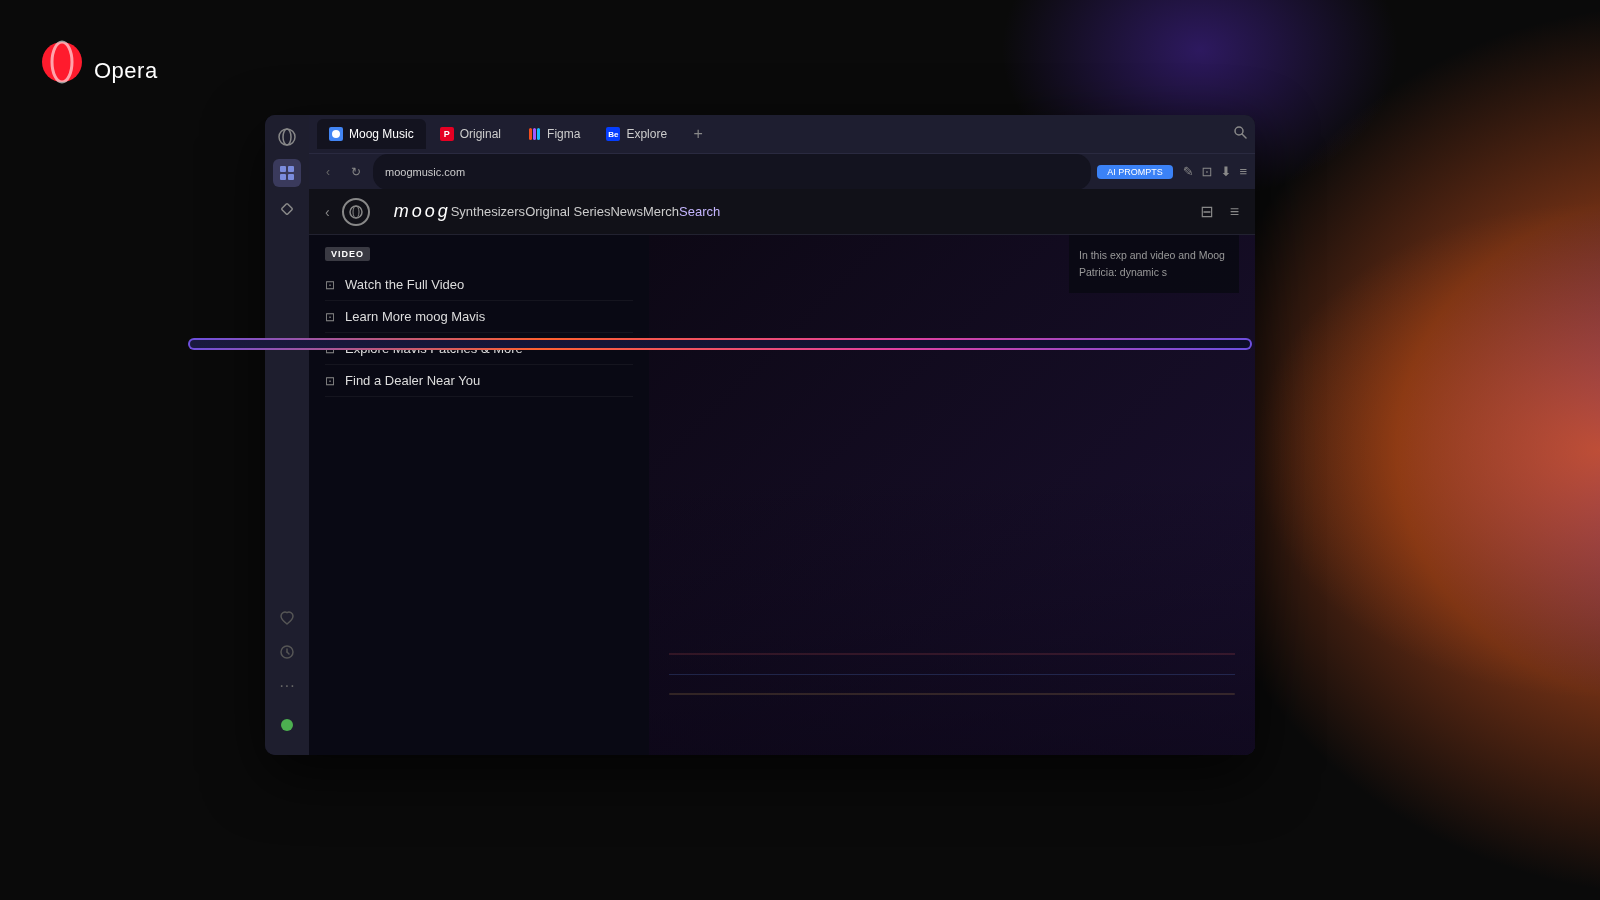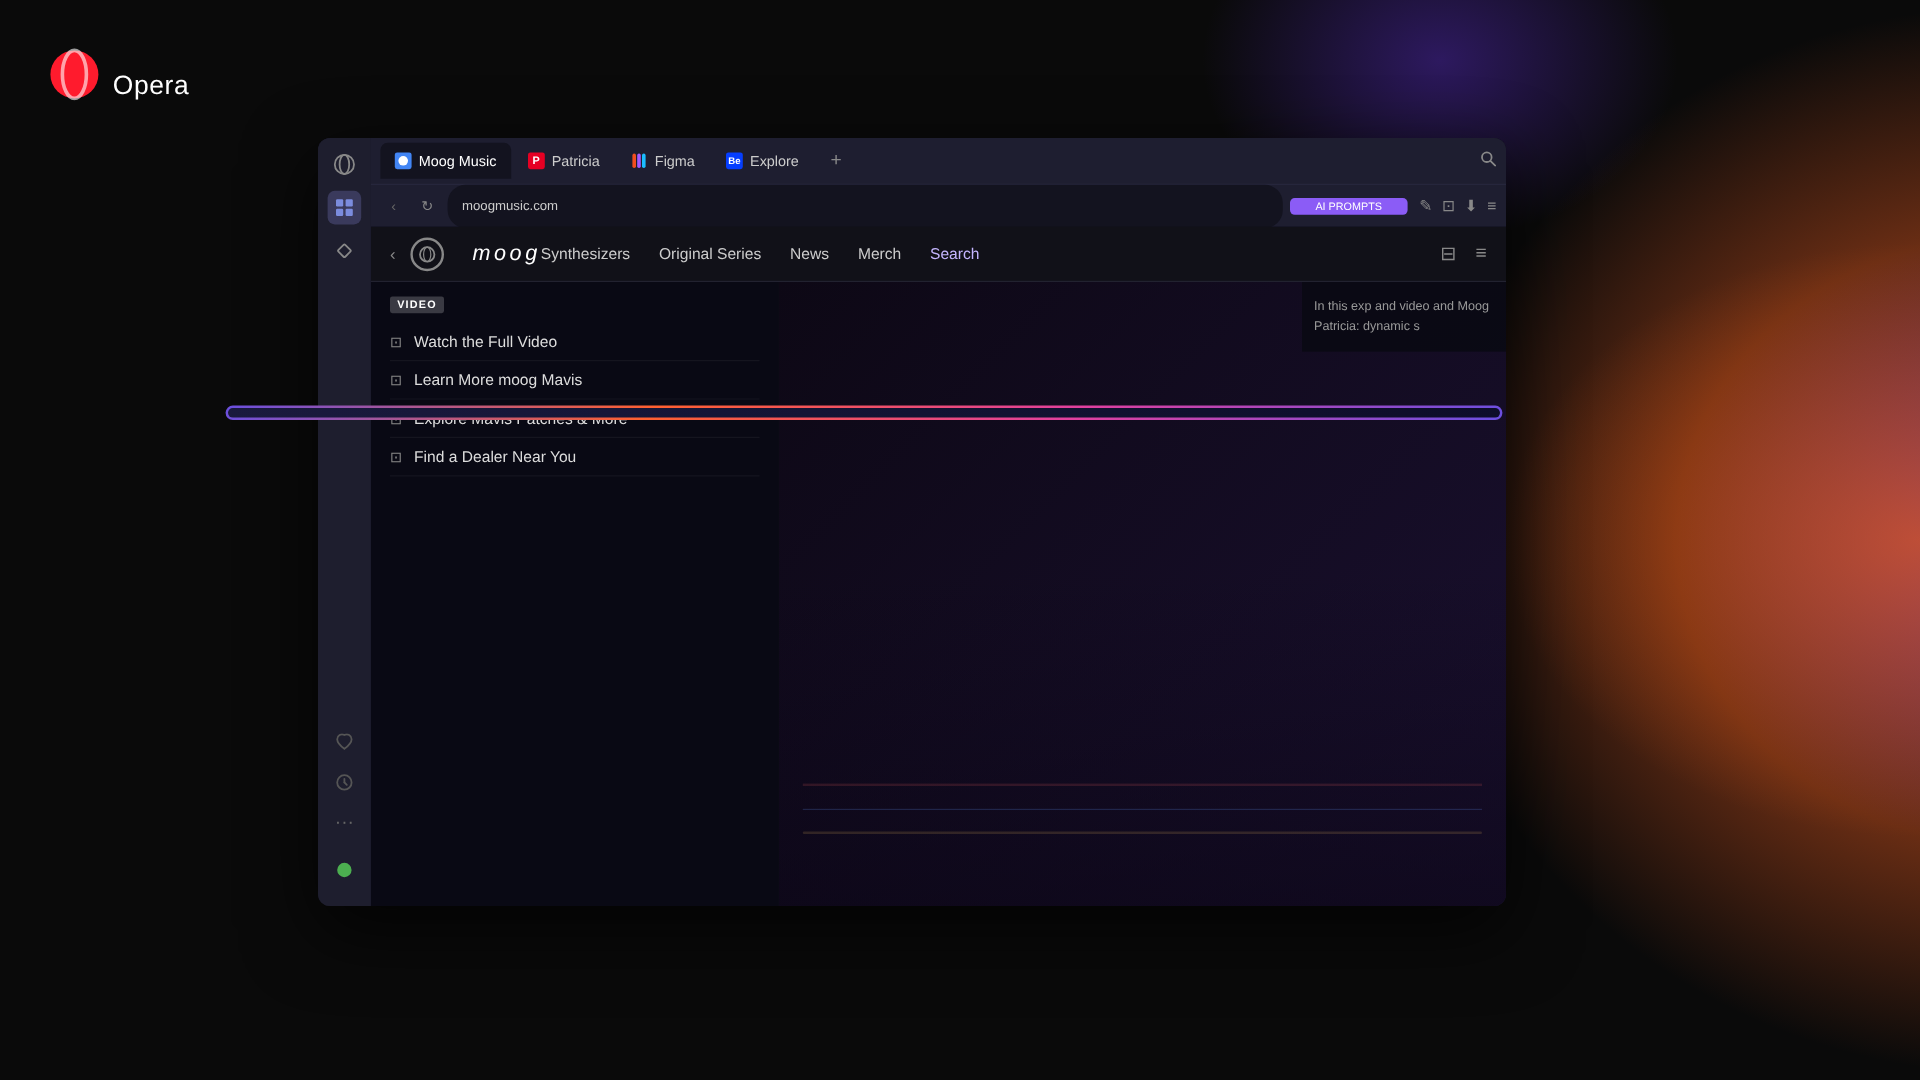--- a/index.html
+++ b/index.html
@@ -270,23 +270,23 @@
       border-radius: 15px;
       height: 36px;
       display: flex;
       align-items: center;
       padding: 0 12px;
       font-size: 11px;
       color: #ccc;
     }
 
     .ai-prompts-btn {
-      background: #8b5cf6;
+      background: #3b82f6;
       border-radius: 4px;
-      padding: 2px 21px;
+      padding: 2px 10px;
       font-size: 9px;
       color: white;
       cursor: pointer;
     }
 
     .toolbar-icons {
       display: flex;
       gap: 8px;
       margin-left: 4px;
     }
@@ -333,21 +333,20 @@
       height: 28px;
       border-radius: 50%;
       border: 2px solid #888;
       display: flex;
       align-items: center;
       justify-content: center;
     }
 
     .moog-nav-links {
       display: flex;
-      gap: 24px;
       flex: 1;
     }
 
     .moog-nav-link {
       color: #ccc;
       font-size: 13px;
       cursor: pointer;
       text-decoration: none;
     }
 
@@ -537,21 +536,21 @@
       display: flex;
       flex-direction: column;
       align-items: center;
       gap: 14px;
       padding-bottom: 16px;
     }
 
     
     .right-text-panel {
       position: absolute;
-      right: 0;
+      right: 16px;
       top: 0;
       width: 170px;
       background: rgba(10,10,20,0.92);
       padding: 12px 10px;
       color: #999;
       font-size: 10.5px;
       line-height: 1.6;
     }
   </style>
 </head>
@@ -620,21 +619,21 @@
             <circle cx="5" cy="5" r="4" fill="white"></circle>
           </svg>
         </div>
         <span>Moog Music</span>
       </div>
 
       <div class="tab">
         <div class="tab-favicon pinterest">
           <span style="color:white;font-weight:bold;font-size:9px;">P</span>
         </div>
-        <span>Patricia</span>
+        <span>Original</span>
       </div>
 
       <div class="tab">
         <div class="tab-favicon figma">
           <div class="figma-dots">
             <div class="figma-dot" style="background:#f24e1e;"></div>
             <div class="figma-dot" style="background:#a259ff;"></div>
             <div class="figma-dot" style="background:#1abcfe;"></div>
           </div>
         </div>

